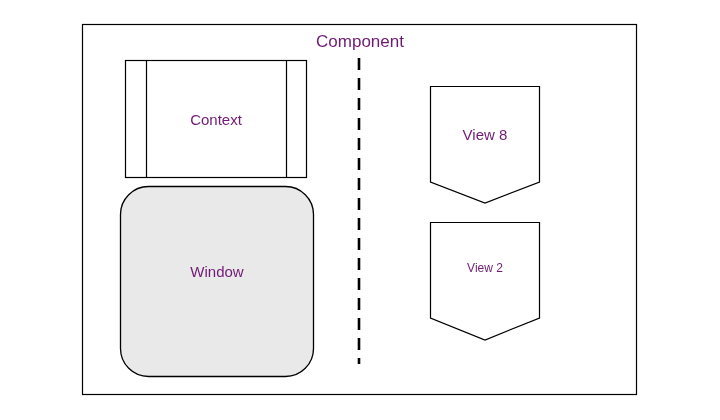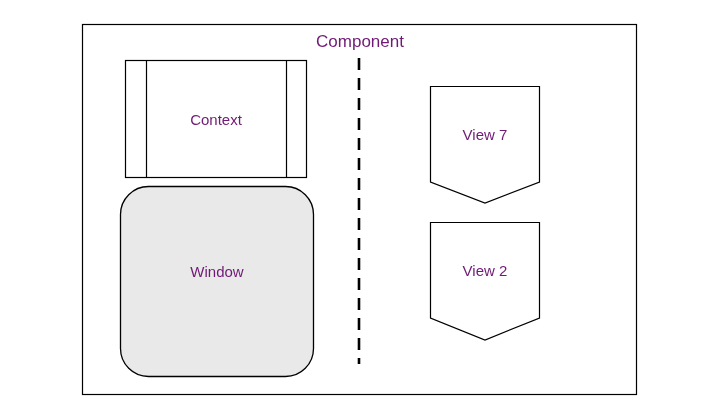--- a/index.html
+++ b/index.html
@@ -75,21 +75,21 @@
   #label-view-1 {
     left: 430px;
     width: 110px;
     top: 124px;
     font-size: 15px;
   }
   #label-view-2 {
     left: 430px;
     width: 110px;
     top: 260px;
-    font-size: 15px;
+    font-size: 12px;
   }
 </style>
 </head>
 <body>
 
 <div id="canvas">
 
   <svg id="diagram-svg" viewBox="0 0 720 420">
 
     <rect class="shape-fill-white" x="82.5" y="24.5" width="554" height="370"></rect>
@@ -117,17 +117,17 @@
   </svg>
 
   <div class="lbl" id="title-component">Component</div>
 
   <div class="lbl" id="label-window">Context</div>
 
   <div class="lbl" id="label-controller">
     <span>Window</span><br>
   </div>
 
-  <div class="lbl" id="label-view-1">View 7</div>
+  <div class="lbl" id="label-view-1">View 8</div>
 
   <div class="lbl" id="label-view-2">View 2</div>
 
 </div>
 
 </body></html>

